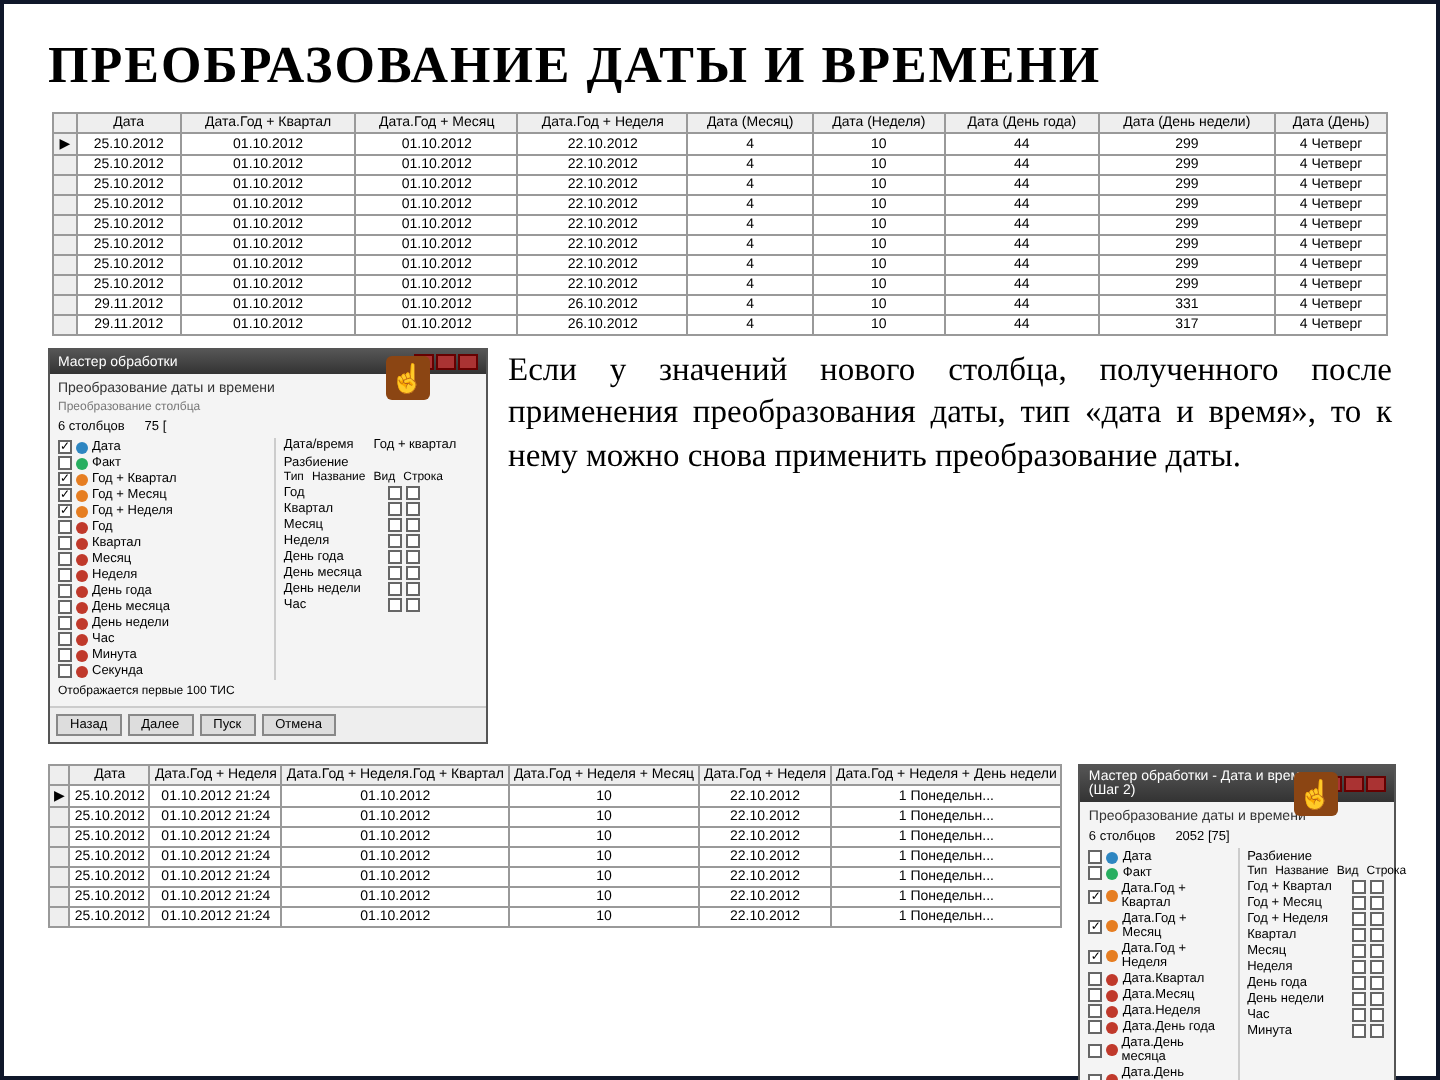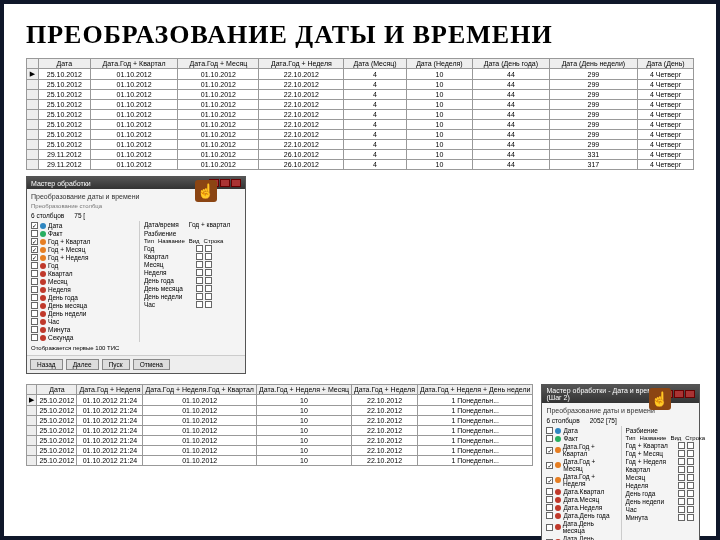--- a/index.html
+++ b/index.html
@@ -1,17 +1,17 @@
 <!DOCTYPE html>
 <html><head>
 <meta charset="utf-8">
 <style>
 *{box-sizing:border-box;margin:0;padding:0}
 body{width:720px;height:540px;background:#fff;font-family:Arial,sans-serif;position:relative;overflow:hidden}
-.slide{width:720px;height:540px;border:4px solid #0f172a;padding:16px 22px;position:relative}
+.slide{width:720px;height:540px;border:2px solid #0f172a;padding:16px 22px;position:relative}
 h1{font-family:"Times New Roman",serif;font-size:26px;font-weight:bold;letter-spacing:1px;text-align:left;margin-bottom:8px}
 .tbl{border-collapse:collapse;font-size:7px;background:#fff;width:100%}
 .tbl th,.tbl td{border:1px solid #999;padding:1px 2px;white-space:nowrap;text-align:center;background:#fff}
 .tbl th{background:#eee;font-weight:normal}
 .tbl td.rowhdr{background:#eee;width:12px}
 .top-table{margin:0 auto 6px auto;width:668px}
 .mid-row{display:flex;gap:10px;align-items:flex-start;margin-top:4px}
 .dialog{width:220px;border:1px solid #555;background:#e8e8e8;font-size:7px;position:relative}
 .dlg-title{background:linear-gradient(#555,#333);color:#fff;padding:2px 4px;display:flex;align-items:center;gap:4px}
 .dlg-title .winbtns{margin-left:auto;display:flex;gap:1px}
@@ -336,20 +336,21 @@
         <div style="font-size:6px;margin-top:3px">Отображается первые 100 ТИС</div>
       </div>
       <div class="dlg-footer" id="d1-footer">
           <span class="btn">Назад</span>
           <span class="btn">Далее</span>
           <span class="btn">Пуск</span>
           <span class="btn">Отмена</span>
         </div>
     </div>
 
+    <p class="paragraph">Если у значений нового столбца, полученного после применения преобразования даты, тип «дата и время», то к нему можно снова применить преобразование даты.</p>
   </div>
 
   <div class="bottom-row">
     <table class="tbl bottom-table">
       <thead>
           <tr id="bt-head">
             <th></th>
             <th>Дата</th>
             <th>Дата.Год + Неделя</th>
             <th>Дата.Год + Неделя.Год + Квартал</th>

